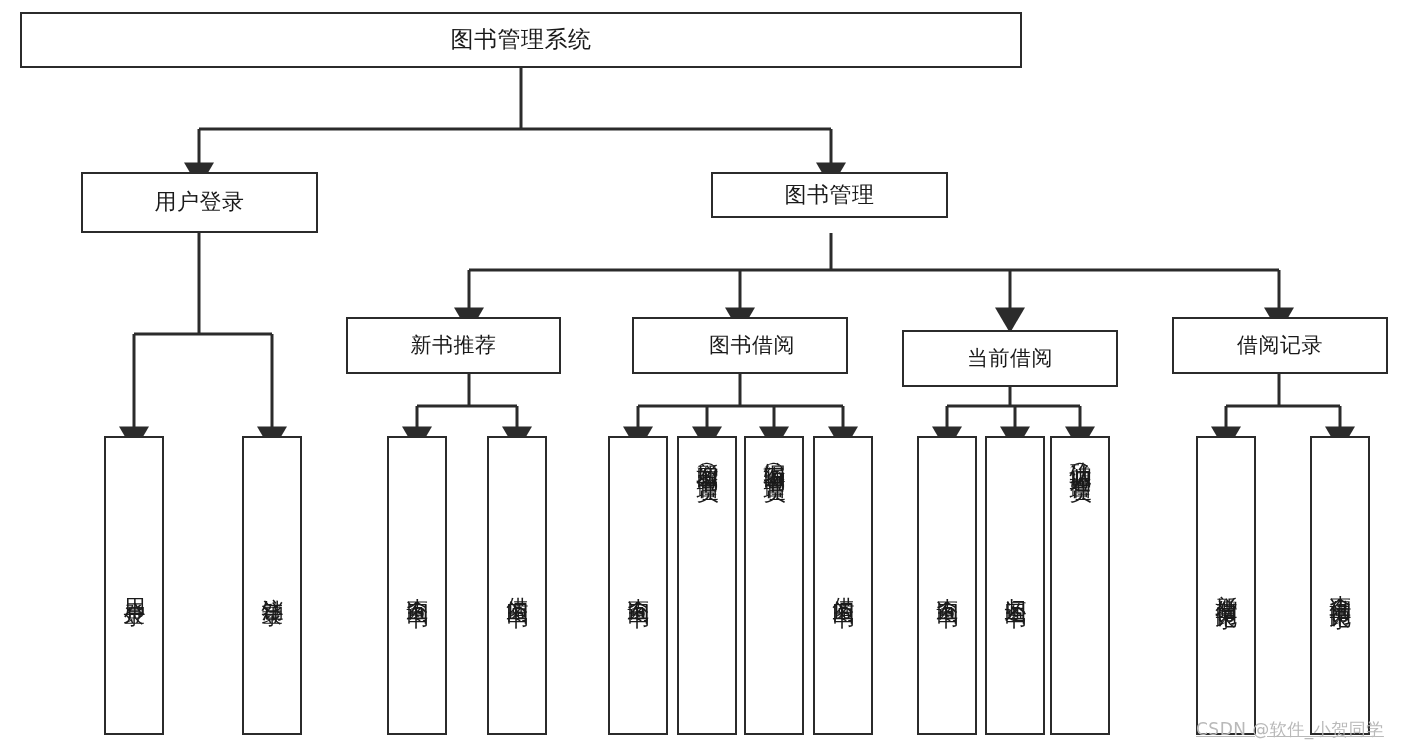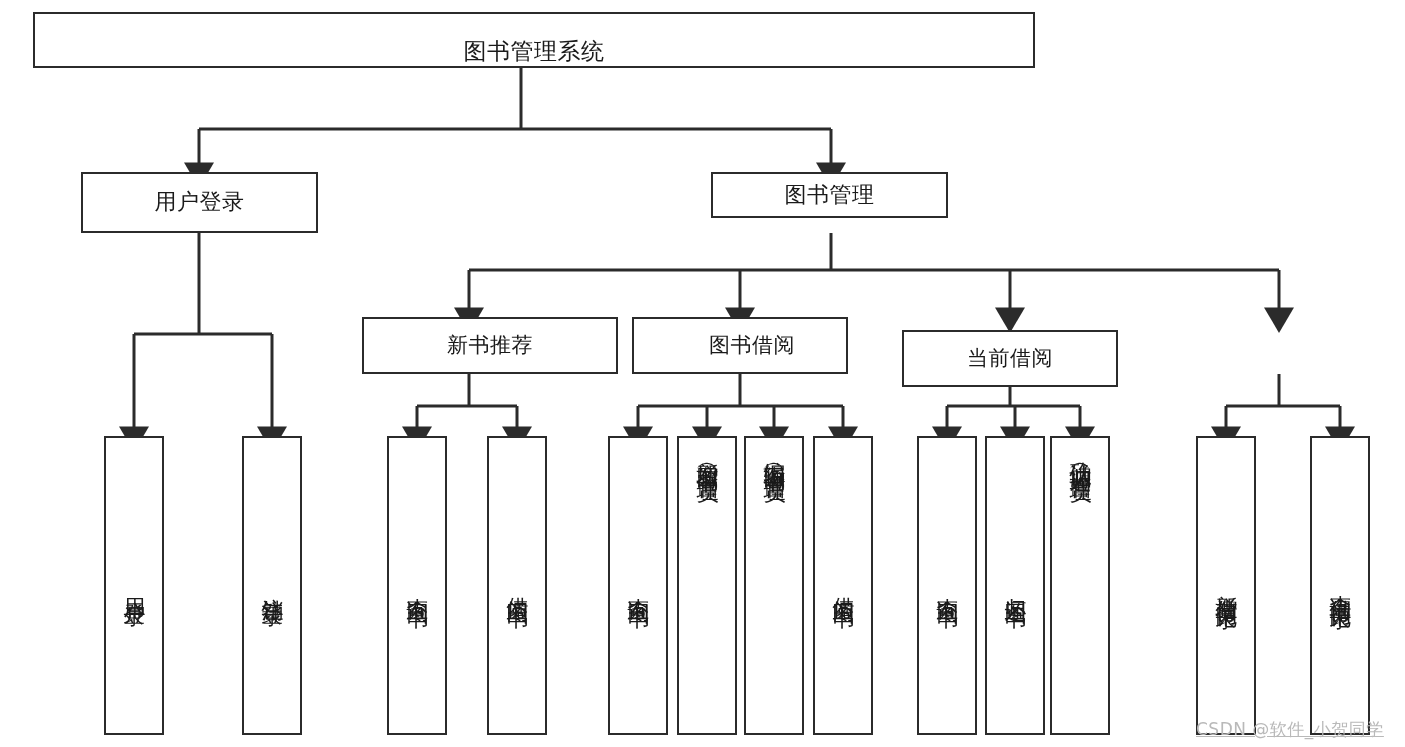--- a/index.html
+++ b/index.html
@@ -122,40 +122,43 @@
       <path d="M1015,406 L1015,430" marker-end="url(#arrow)"></path>
       <path d="M1080,406 L1080,430" marker-end="url(#arrow)"></path>
 
       <path d="M1279,374 L1279,406"></path>
       <path d="M1226,406 L1340,406"></path>
       <path d="M1226,406 L1226,430" marker-end="url(#arrow)"></path>
       <path d="M1340,406 L1340,430" marker-end="url(#arrow)"></path>
     </g>
   </svg>
 
-  <div class="node root" style="left: 33px; top: 12px; width: 1002px; height: 56px; align-items: flex-end;">
+  <div class="node root" style="left: 20px; top: 12px; width: 1002px; height: 56px;">
     <span class="lbl">图书管理系统</span>
   </div>
 
   <div class="node h1" style="left: 81px; top: 172px; width: 237px; height: 61px;">
     <span class="lbl">用户登录</span>
   </div>
   <div class="node h1" style="left: 711px; top: 172px; width: 237px; height: 46px;">
     <span class="lbl">图书管理</span>
   </div>
 
-  <div class="node h2" style="left: 362px; top: 317px; width: 256px; height: 57px;">
+  <div class="node h2" style="left: 346px; top: 317px; width: 215px; height: 57px;">
     <span class="lbl">新书推荐</span>
   </div>
   <div class="node h2" style="left: 632px; top: 317px; width: 216px; height: 57px; padding-left: 24px;">
     <span class="lbl">图书借阅</span>
   </div>
   <div class="node h2" style="left: 902px; top: 330px; width: 216px; height: 57px;">
     <span class="lbl">当前借阅</span>
   </div>
+  <div class="node h2" style="left: 1172px; top: 317px; width: 216px; height: 57px;">
+    <span class="lbl">借阅记录</span>
+  </div>
 
   <div class="node leaf" style="left: 104px; top: 436px; width: 60px; height: 299px;">
     <span class="lbl">用户登录</span>
   </div>
   <div class="node leaf" style="left: 242px; top: 436px; width: 60px; height: 299px;">
     <span class="lbl">注销登录</span>
   </div>
   <div class="node leaf" style="left: 387px; top: 436px; width: 60px; height: 299px;">
     <span class="lbl">查询图书</span>
   </div>

